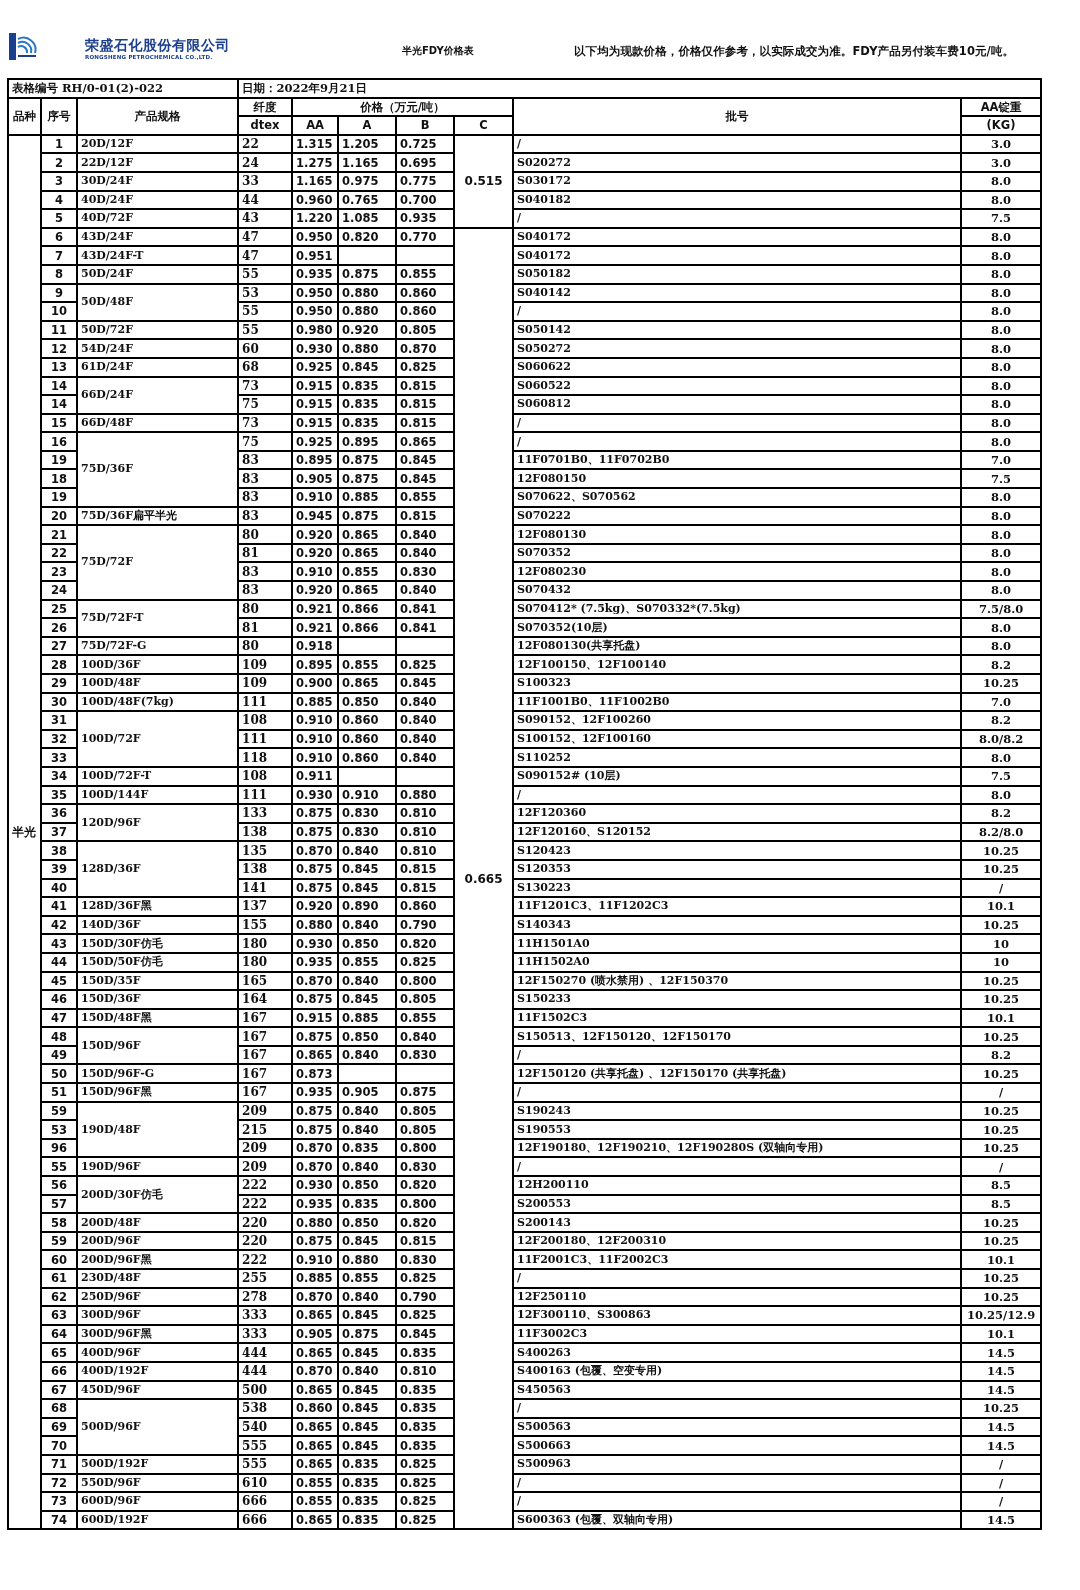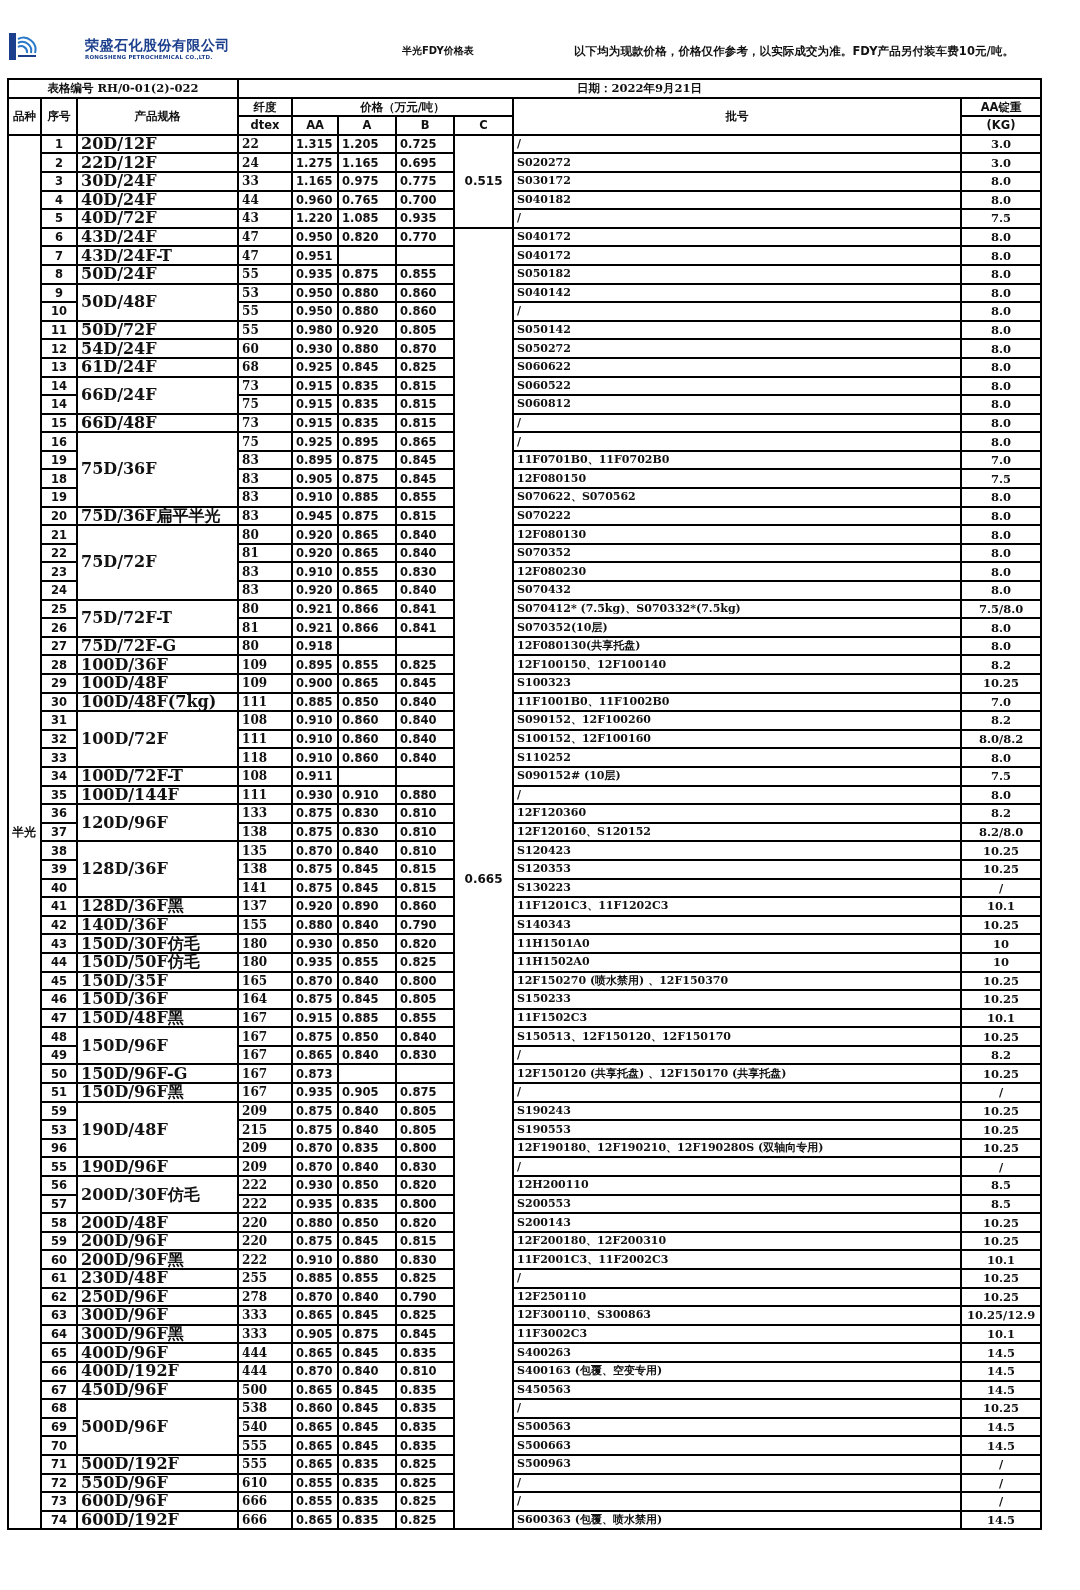--- a/index.html
+++ b/index.html
@@ -22,25 +22,25 @@
     position: absolute; left: 7px; top: 78px;
     border-collapse: collapse; table-layout: fixed;
     width: 1033px;
     font-size: 12px; font-weight: bold;
   }
   table.price td, table.price th {
     border: 2px solid #000; padding: 0 3px; height: 16.6px; line-height: 14px;
     white-space: nowrap; overflow: hidden;
   }
   table.price th { font-size: 11.5px; font-family: "DejaVu Sans", sans-serif; }
-  .meta-row td { height: 15px; font-size: 11.5px; text-align: center; }
+  .meta-row td { height: 15px; font-size: 11.5px; }
   .c-left { text-align: left; }
   td.num { font-family: "DejaVu Sans", sans-serif; font-size: 11.5px; text-align: left; padding-left: 4px; }
   td.seq { text-align: center; font-family: "DejaVu Sans", sans-serif; font-size: 11.5px; }
-  td.spec { font-family: "DejaVu Serif", serif; font-size: 16px; }
+  td.spec { font-family: "DejaVu Serif", serif; font-size: 11px; }
   td.dtex { font-family: "DejaVu Serif", serif; font-size: 12px; }
   td.batch { font-family: "DejaVu Serif", serif; font-size: 11px; }
   td.kg { text-align: center; font-family: "DejaVu Serif", serif; font-size: 11.5px; }
   td.cval { text-align: center; vertical-align: middle; font-family: "DejaVu Sans", sans-serif; font-size: 12px; }
   td.variety { text-align: center; vertical-align: middle; font-size: 12px; font-family: "DejaVu Sans", sans-serif; line-height: 15px; white-space: normal; }
 </style>
 </head>
 <body>
 
 <div class="header">
@@ -823,17 +823,17 @@
         <td class="batch">/</td>
         <td class="kg">/</td>
       </tr>
       <tr>
         <td class="seq">74</td>
         <td class="spec">600D/192F</td>
         <td class="dtex">666</td>
         <td class="num">0.865</td>
         <td class="num">0.835</td>
         <td class="num">0.825</td>
-        <td class="batch">S600363 (包覆、喷水禁用)</td>
+        <td class="batch">S600363 (包覆、双轴向专用)</td>
         <td class="kg">14.5</td>
       </tr>
     </tbody>
 </table>
 
 </body></html>

